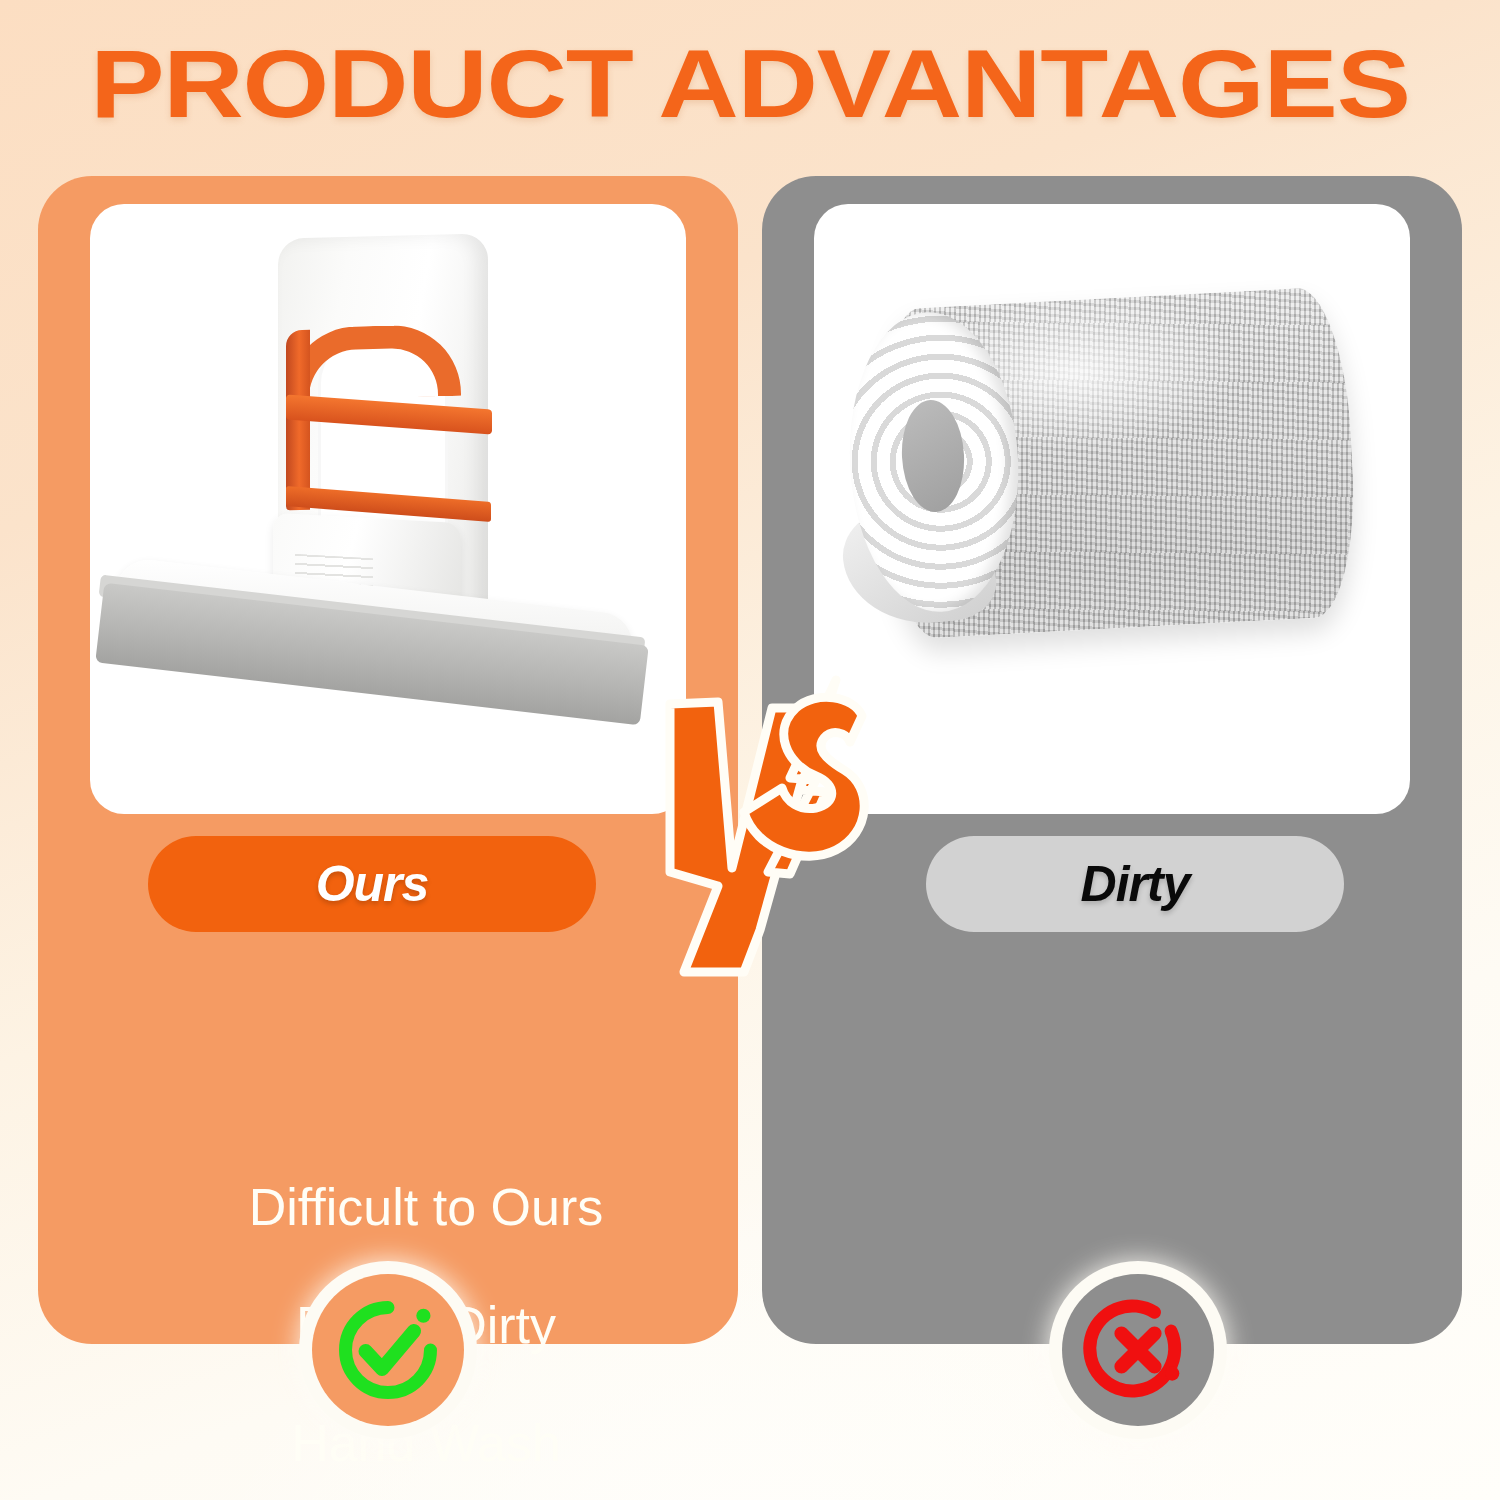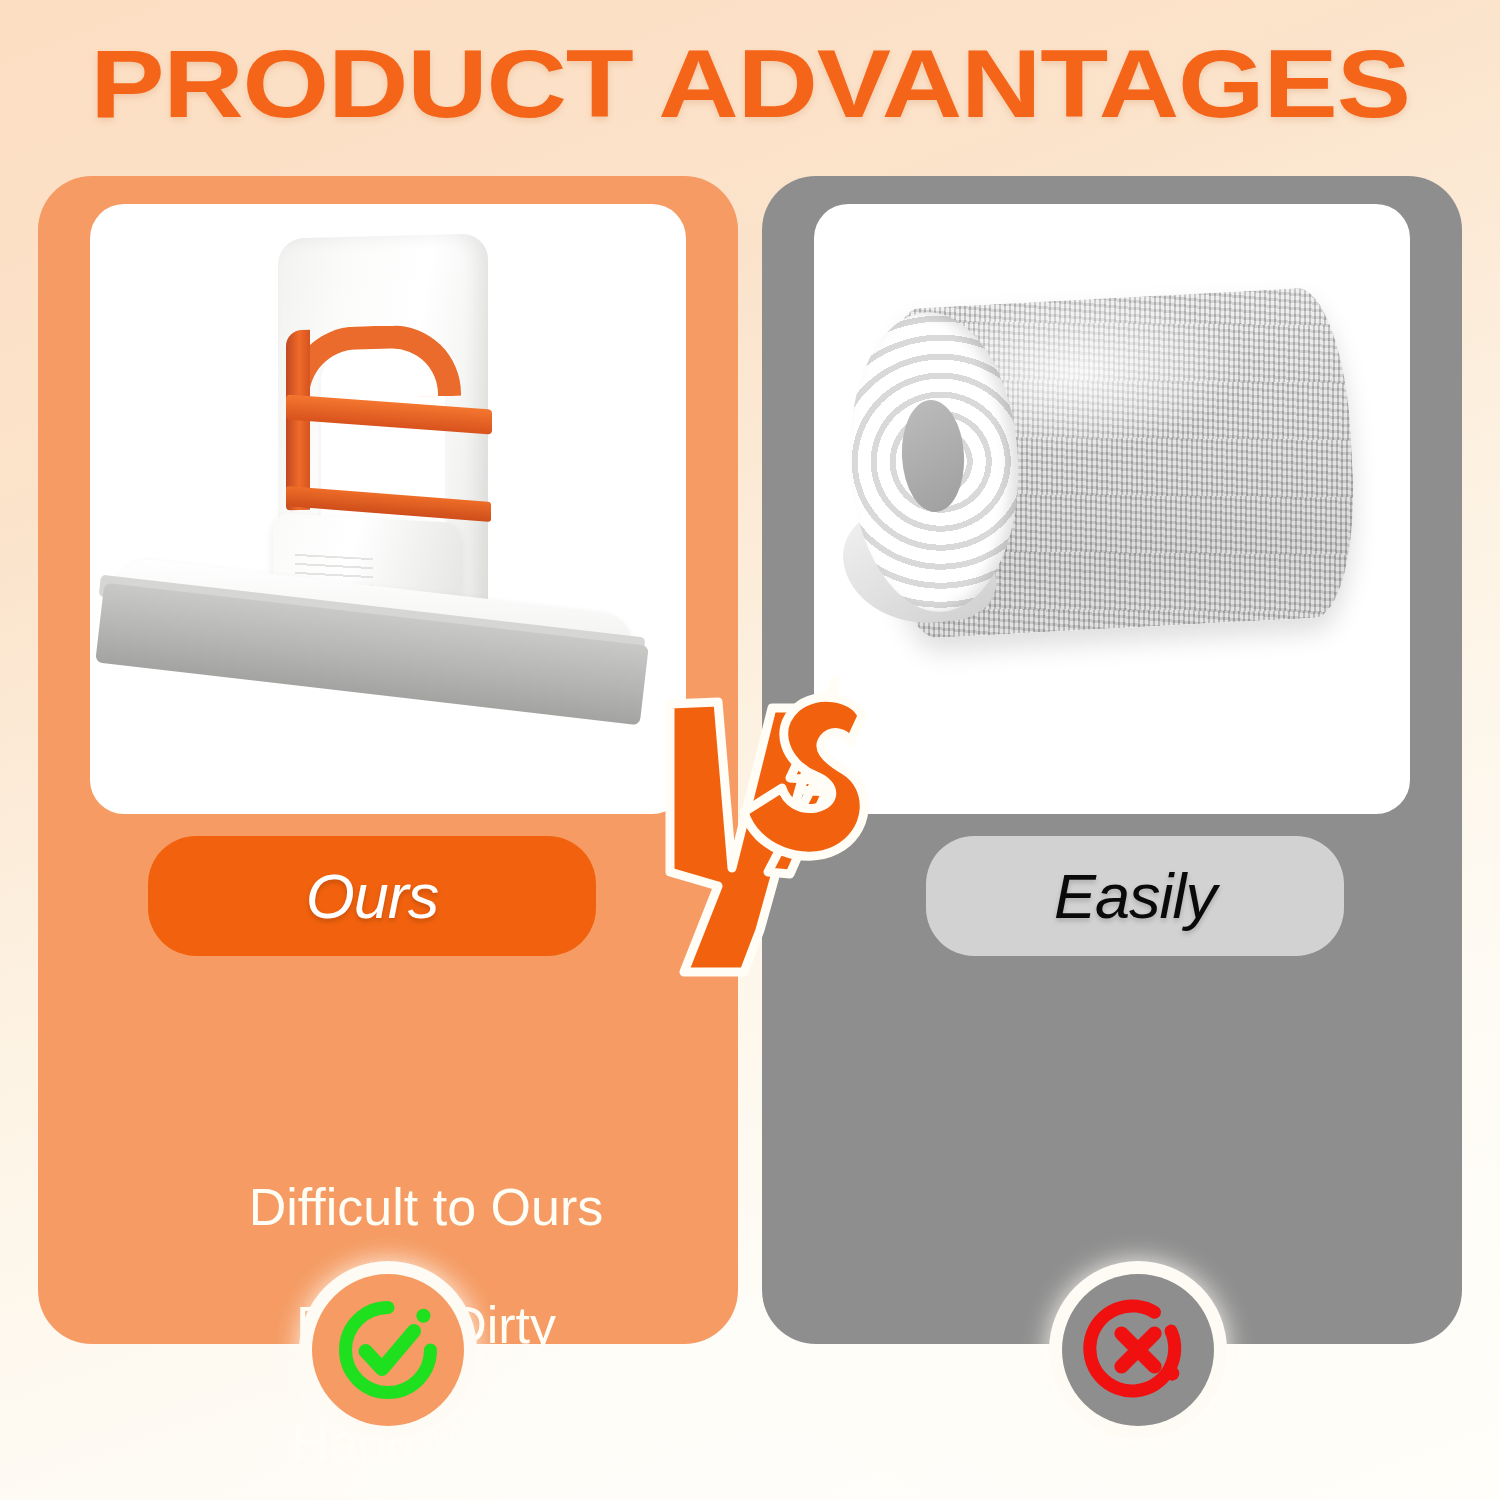--- a/index.html
+++ b/index.html
@@ -188,24 +188,24 @@
     position:absolute; left:30px; top:300px;
     width:150px; height:120px;
     border-radius:40% 10% 30% 60%;
     background:linear-gradient(150deg,#F2F2F2,#CFCFCF);
     transform:rotate(-6deg);
   }
 
   
   .pill {
     position:absolute;
-    height:120px;
+    height:96px;
     border-radius:48px;
     display:flex; align-items:center; justify-content:center;
-    font-size:63px; font-style:italic; font-weight:normal;
+    font-size:50px; font-style:italic; font-weight:bold;
     letter-spacing:-1px;
   }
   #pill-ours {
     left:148px; top:836px; width:448px;
     background:#F2620E; color:#FFFFFF;
     text-shadow:0 3px 5px rgba(0,0,0,.18);
   }
   #pill-others {
     left:926px; top:836px; width:418px;
     background:#D2D2D2; color:#0A0A0A;
@@ -288,21 +288,21 @@
       <div class="roll">
         <div class="roll-body"></div>
         <div class="roll-tail"></div>
         <div class="roll-end"></div>
         <div class="roll-core"></div>
       </div>
     </div>
 
   </div>
 
-  <div class="pill" id="pill-others">Easily</div>
+  <div class="pill" id="pill-others">Dirty</div>
 
   <div class="badge" id="badge-ok">
     <svg viewBox="0 0 100 100" aria-hidden="true">
       <path d="M50 14 a36 36 0 1 0 36 36" fill="none" stroke="#1FE01F" stroke-width="11" stroke-linecap="round"></path>
       <circle cx="80" cy="21" r="6" fill="#1FE01F"></circle>
       <path d="M31 51 L45 66 L72 34" fill="none" stroke="#1FE01F" stroke-width="12" stroke-linecap="round" stroke-linejoin="round"></path>
     </svg>
   </div>
 
   <div class="badge" id="badge-no">

